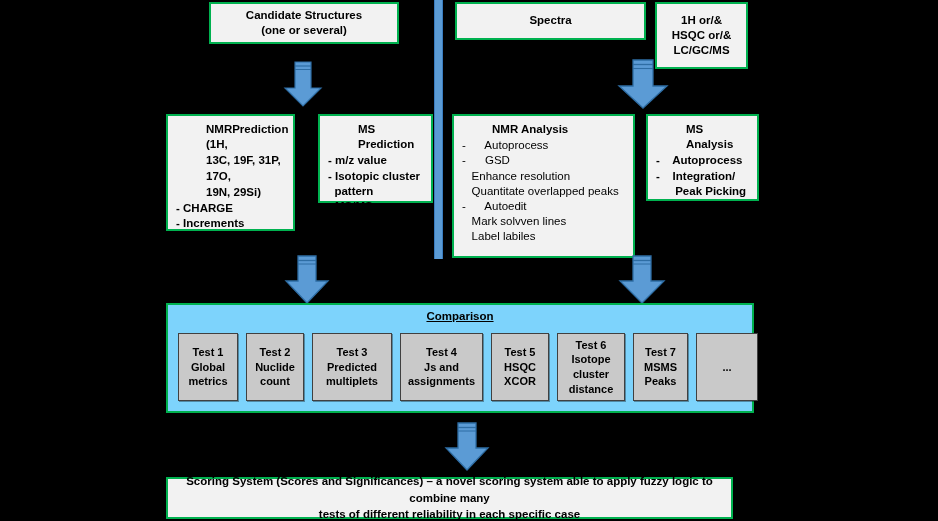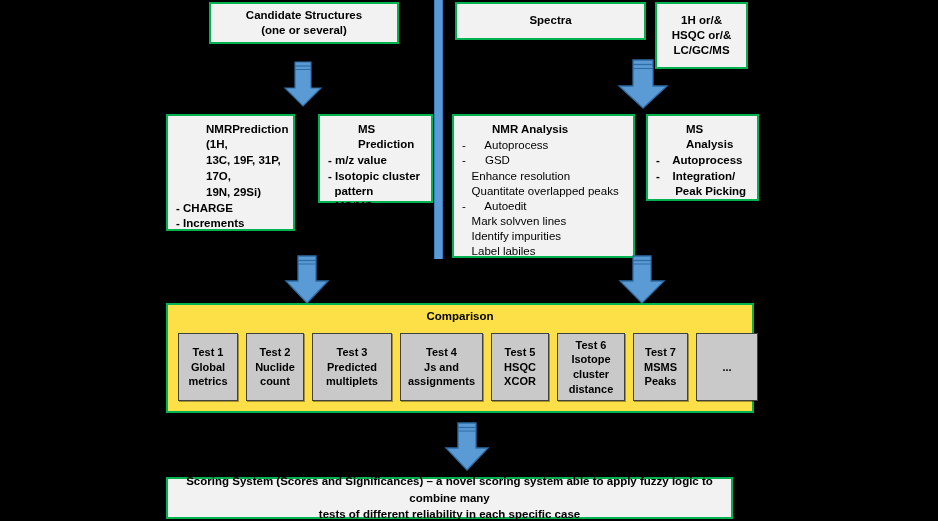--- a/index.html
+++ b/index.html
@@ -56,22 +56,23 @@
   
   .arrow {
     position: absolute;
   }
   .arrow svg { display: block; }
 
   
   #comparison-panel {
     position: absolute;
     box-sizing: border-box;
-    background: #fde047;
+    background: #7dd3fc;
     border: 2px solid #00B14F;
+    text-decoration: underline;
   }
   #comparison-title {
     text-align: center;
     font-weight: bold;
     font-size: 11.5px;
     color: #000;
     margin-top: 5px;
   }
   #test-row {
     position: absolute;
@@ -175,21 +176,20 @@
   </div>
 
   <div class="panel listbox" id="box-nmr-analysis" style="left:452px; top:114px; width:183px; height:144px;">
     <span class="hdr" style="font-weight:bold;">NMR Analysis</span>
     <span class="row">-      Autoprocess</span>
     <span class="row">-      GSD</span>
     <span class="row">   Enhance resolution</span>
     <span class="row">   Quantitate overlapped peaks</span>
     <span class="row">-      Autoedit</span>
     <span class="row">   Mark solvven lines</span>
-    <span class="row">   Identify impurities</span>
     <span class="row">   Label labiles</span>
   </div>
 
   <div class="panel listbox" id="box-ms-analysis" style="left:646px; top:114px; width:113px; height:87px;">
     <span class="hdr">MS Analysis</span>
     <span class="row b">-    Autoprocess</span>
     <span class="row b">-    Integration/</span>
     <span class="row b">      Peak Picking</span>
     <span class="row b">-    Clustering</span>
   </div>

